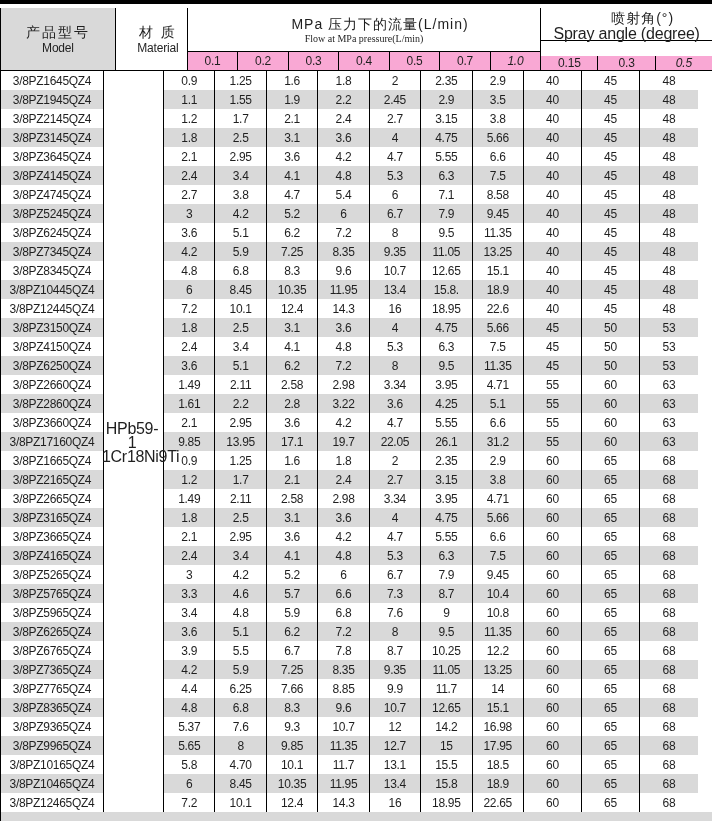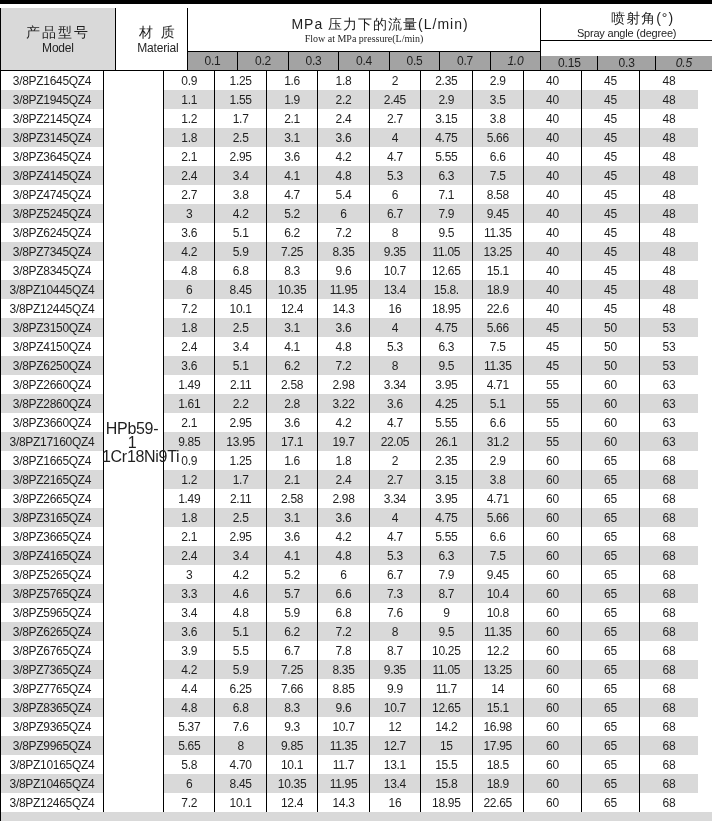--- a/index.html
+++ b/index.html
@@ -38,22 +38,22 @@
   .flow-group { width: 360px; border-right: 1px solid #000; display: flex; flex-direction: column; box-sizing: border-box; }
   .spray-group { width: 174px; display: flex; flex-direction: column; box-sizing: border-box; gap: 15px; }
   .group-title {
     height: 44px; box-sizing: border-box;
     border-bottom: 1px solid #000;
     display: flex; flex-direction: column; justify-content: center; align-items: center;
     text-align: center;
   }
   .group-title .zh { font-size: 14px; letter-spacing: 1px; line-height: 18px; margin-left: 32px; }
   .flow-en { font-size: 10px; font-family: "Liberation Serif", serif; line-height: 12px; letter-spacing: 0; }
-  .spray-en { font-size: 11px; line-height: 13px; letter-spacing: -0.2px; }
-  .nums { flex: 1; display: flex; background: #a3a3a3; }
+  .spray-en { font-size: 16px; line-height: 13px; letter-spacing: -0.2px; }
+  .nums { flex: 1; display: flex; background: #f9a8d4; }
   .ncell {
     flex: 1; box-sizing: border-box;
     border-right: 1px solid #000;
     display: flex; align-items: center; justify-content: center;
     font-size: 12px; letter-spacing: -0.2px;
   }
   .ncell:last-child { border-right: none; font-style: italic; }
 
   
   .trow { display: flex; height: 19px; }

